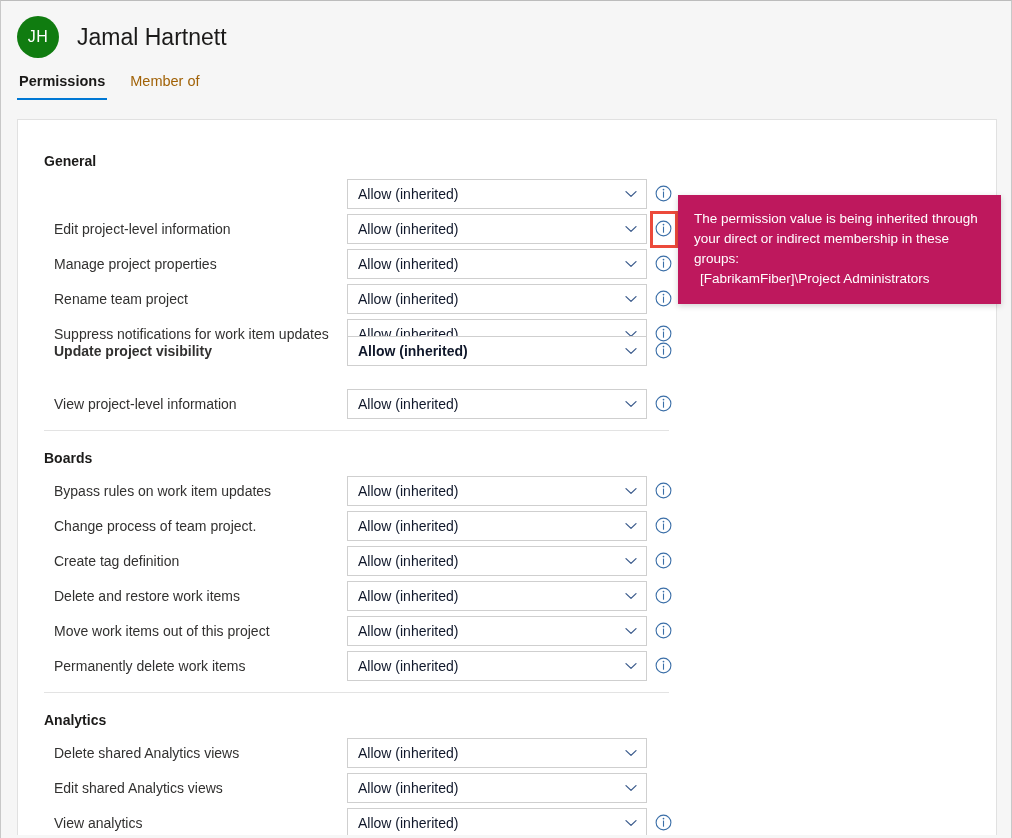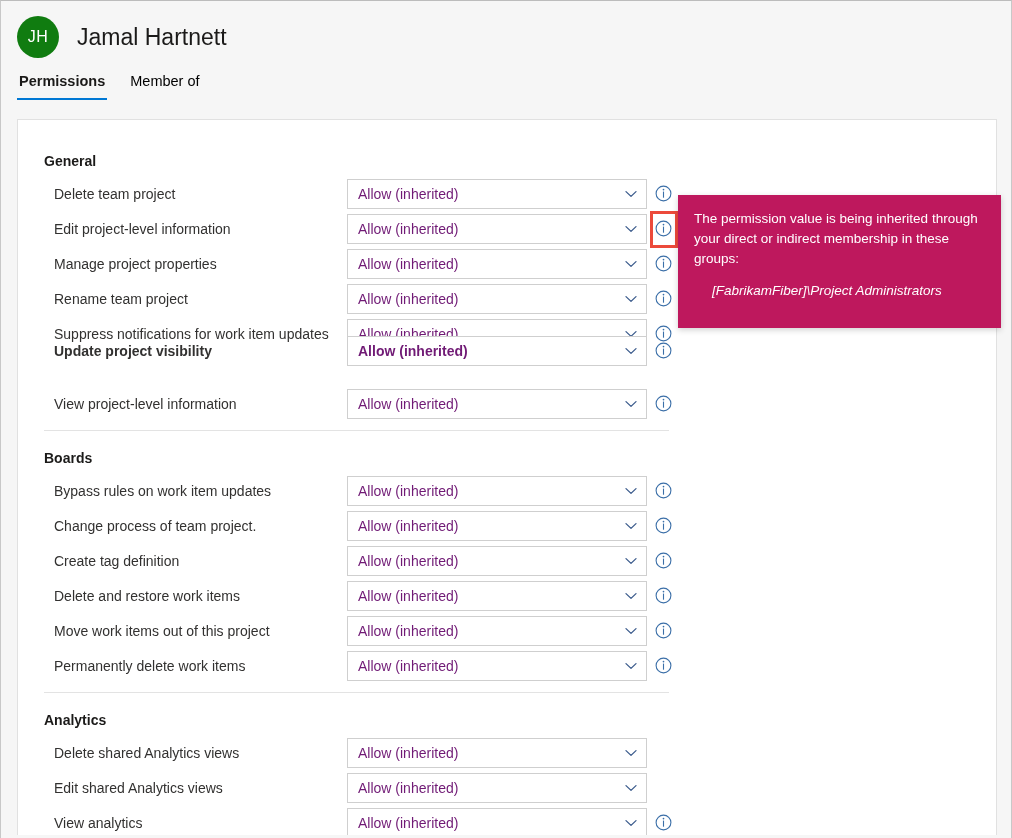--- a/index.html
+++ b/index.html
@@ -63,21 +63,21 @@
 
   .tabs {
     position: absolute;
     left: 16px; top: 68px;
     display: flex;
     align-items: flex-start;
   }
   .tab {
     position: relative;
     font-size: 14.5px;
-    color: #000000;
+    color: #a16207;
     padding: 4px 2px 11px 2px;
     margin-right: 21px;
     cursor: pointer;
     white-space: nowrap;
   }
   .tab.active {
     font-weight: bold;
     color: #1b1a19;
   }
   .tab.active::after {
@@ -141,21 +141,21 @@
     border: 1px solid #cfcfcf;
     background: #ffffff;
     cursor: pointer;
   }
   .dropdown .value {
     position: absolute;
     left: 10px;
     top: 0;
     line-height: 28px;
     font-size: 14px;
-    color: #701a75;
+    color: #0f172a;
     white-space: nowrap;
   }
   .dropdown .chev {
     position: absolute;
     right: 9px;
     top: 0;
     height: 28px;
     display: flex;
     align-items: center;
   }
@@ -193,21 +193,21 @@
     box-sizing: border-box;
     background: #be185d;
     color: #ffffff;
     padding: 14px 16px 15px 16px;
     font-size: 13.5px;
     line-height: 20px;
     z-index: 40;
     box-shadow: 0 2px 6px rgba(0,0,0,0.18);
   }
   .tooltip .t-line { margin: 0; }
-  .tooltip .t-group { margin: 12px; padding-left: 6px; font-style: italic; }
+  .tooltip .t-group { margin: 0; padding-left: 6px; }
 </style>
 </head>
 <body>
 
 <div id="page">
 
   <div class="header">
     <div class="identity">
       <div class="avatar">JH</div>
       <div class="display-name">Jamal Hartnett</div>
@@ -215,21 +215,20 @@
     <div class="tabs" id="tab-list">
         <div class="tab active">Permissions</div>
         <div class="tab">Member of</div>
       </div>
   </div>
 
   <div class="card">
     <div id="sections-root">
         <div class="section-title" style="position: absolute; left: 26px; top: 33px;">General</div>
         <div class="perm-row" style="top: 59px; width: 700px;">
-          <div class="perm-label">Delete team project</div>
           <div class="dropdown">
             <span class="value">Allow (inherited)</span>
             <span class="chev">
               <svg width="12" height="8" viewBox="0 0 12 8" aria-hidden="true">
                 <path d="M1 1.6 L6 6.4 L11 1.6" fill="none" stroke="#3b5b8c" stroke-width="1.3" stroke-linecap="round" stroke-linejoin="round"></path>
               </svg>
             </span>
           </div>
           <span class="info-icon">
             <svg width="17" height="17" viewBox="0 0 17 17" aria-hidden="true">

